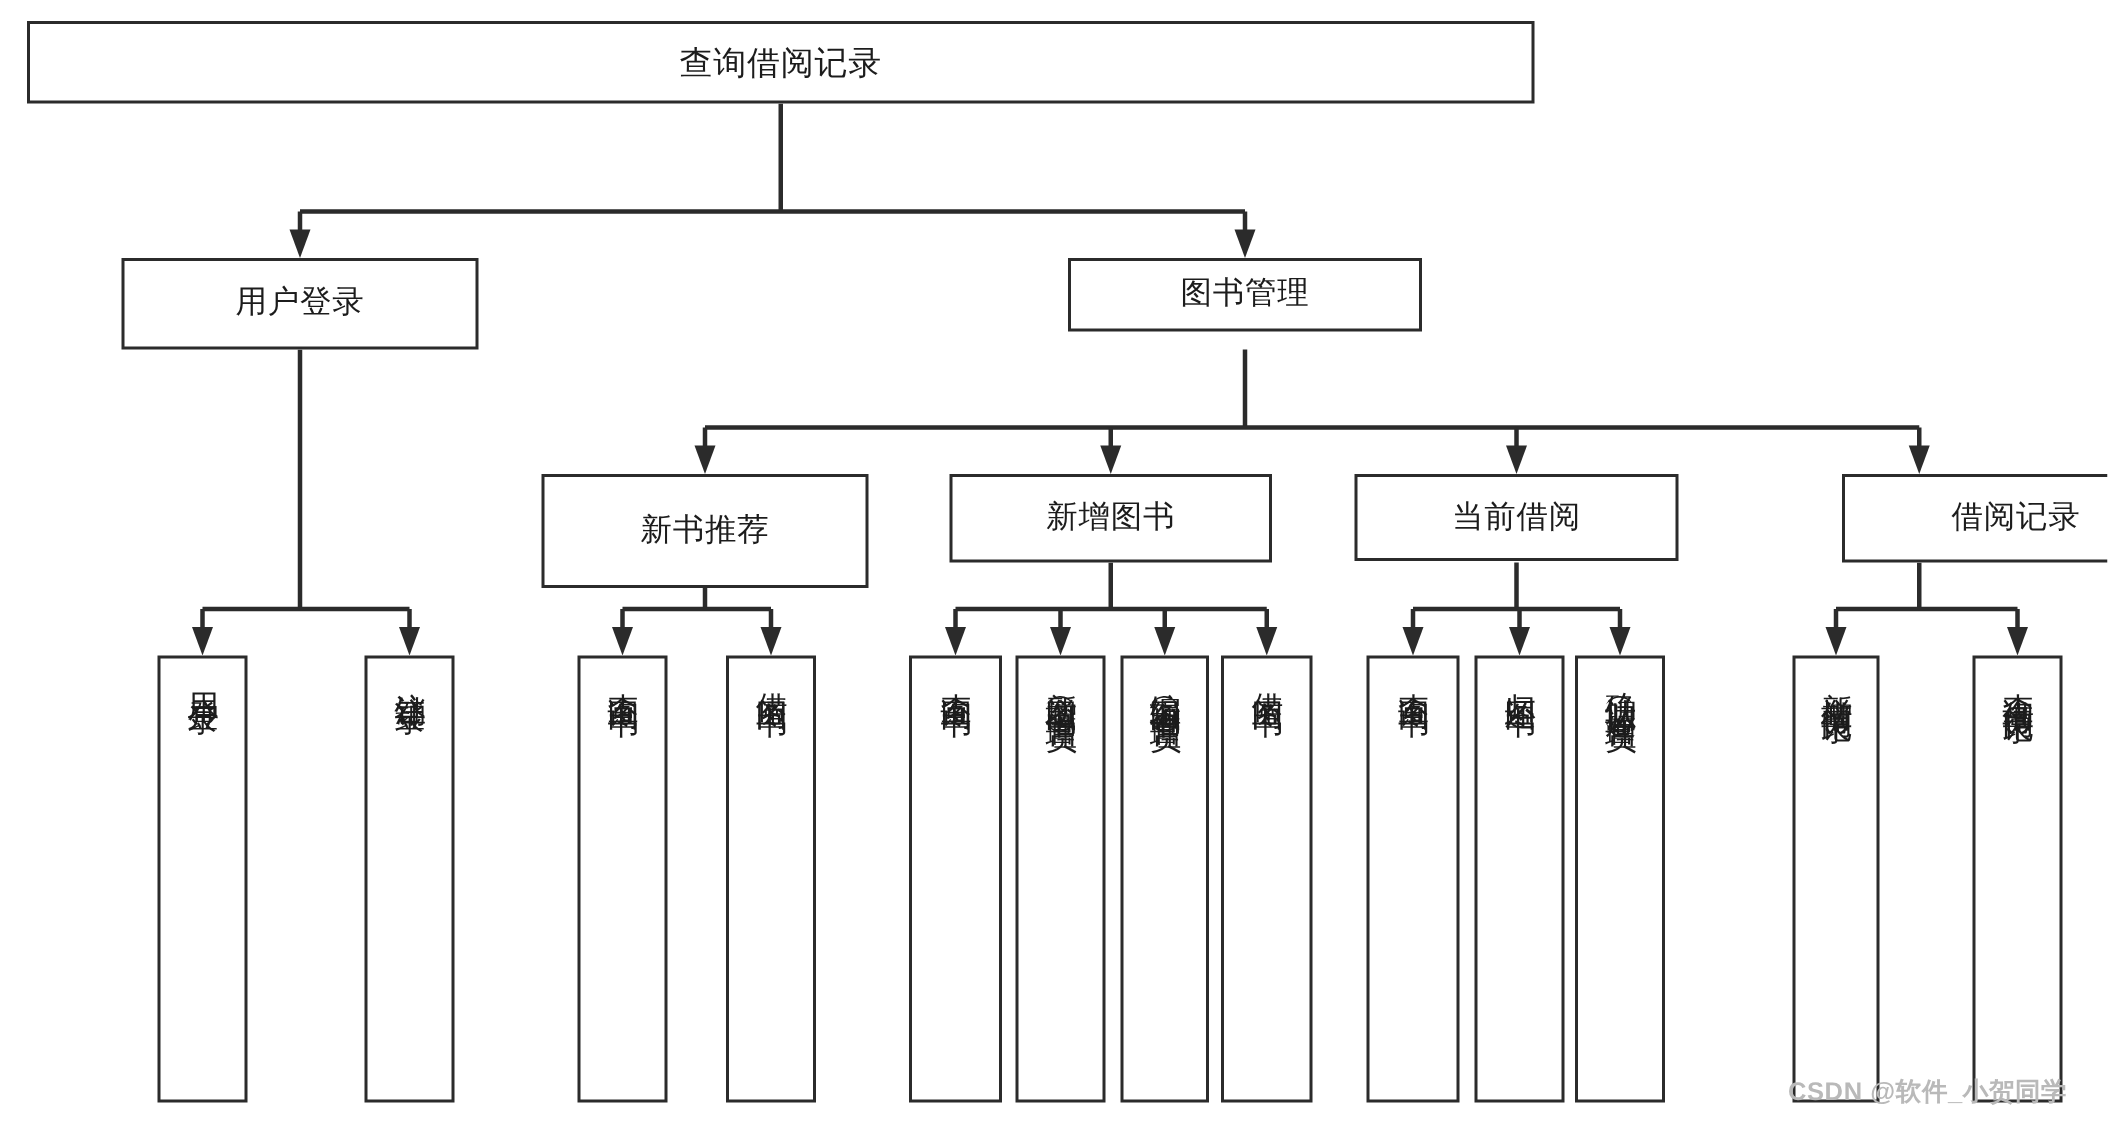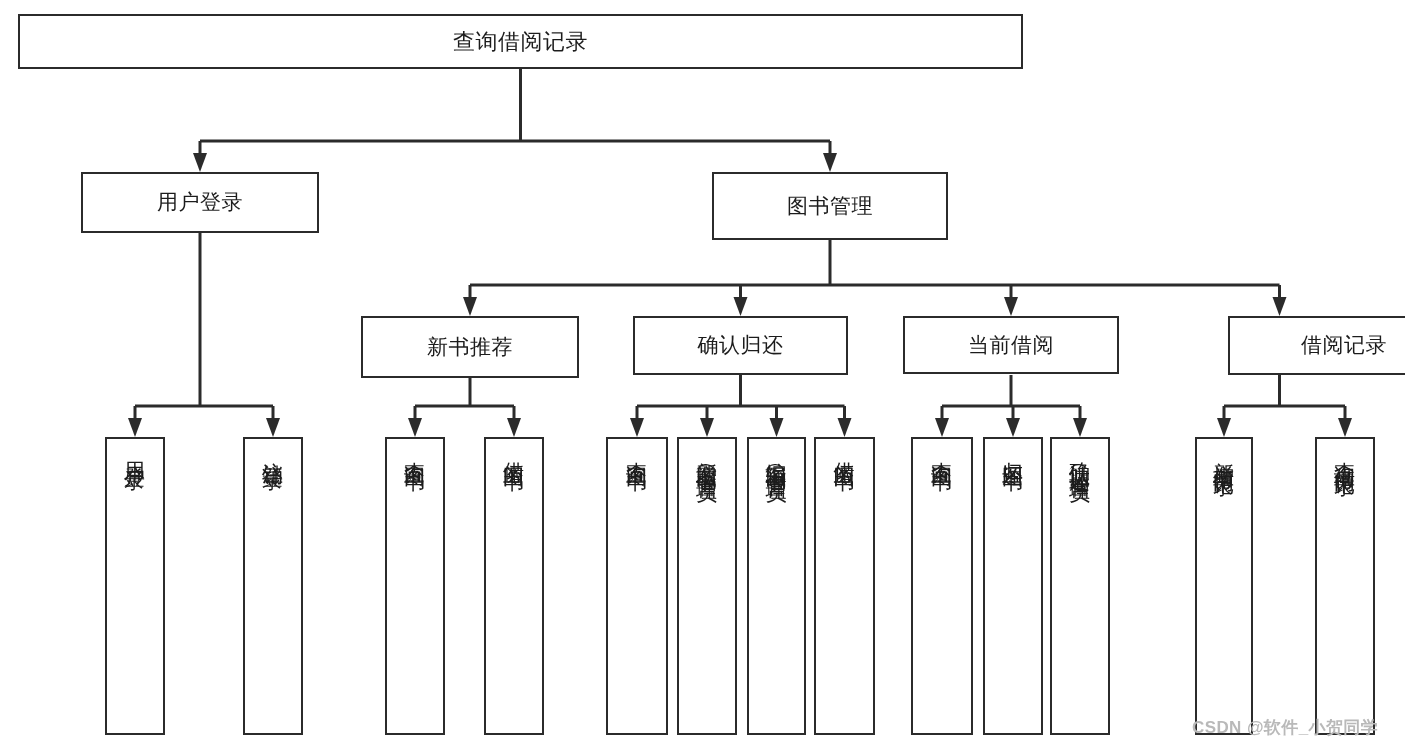--- a/index.html
+++ b/index.html
@@ -125,28 +125,28 @@
       <line x1="1345" y1="406" x2="1345" y2="425" stroke="#2b2b2b" stroke-width="3"></line>
       <polygon points="1338,418 1352,418 1345,437" fill="#2b2b2b"></polygon>
     </svg>
   <div id="nodes">
       <div class="node horizontal root" style="left: 18px; top: 14px; width: 1005px; height: 55px; border-color: rgb(43, 43, 43); color: rgb(28, 28, 28);">
         <span class="node-label">查询借阅记录</span>
       </div>
       <div class="node horizontal" style="left: 81px; top: 172px; width: 238px; height: 61px; border-color: rgb(43, 43, 43); color: rgb(28, 28, 28);">
         <span class="node-label">用户登录</span>
       </div>
-      <div class="node horizontal" style="left: 712px; top: 172px; width: 236px; height: 68px; border-color: rgb(43, 43, 43); color: rgb(28, 28, 28);">
+      <div class="node horizontal" style="left: 712px; top: 172px; width: 236px; height: 49px; border-color: rgb(43, 43, 43); color: rgb(28, 28, 28);">
         <span class="node-label">图书管理</span>
       </div>
-      <div class="node horizontal" style="left: 361px; top: 316px; width: 218px; height: 62px; border-color: rgb(43, 43, 43); color: rgb(28, 28, 28);">
+      <div class="node horizontal" style="left: 361px; top: 316px; width: 218px; height: 76px; border-color: rgb(43, 43, 43); color: rgb(28, 28, 28);">
         <span class="node-label">新书推荐</span>
       </div>
       <div class="node horizontal" style="left: 633px; top: 316px; width: 215px; height: 59px; border-color: rgb(43, 43, 43); color: rgb(28, 28, 28);">
-        <span class="node-label">确认归还</span>
+        <span class="node-label">新增图书</span>
       </div>
       <div class="node horizontal" style="left: 903px; top: 316px; width: 216px; height: 58px; border-color: rgb(43, 43, 43); color: rgb(28, 28, 28);">
         <span class="node-label">当前借阅</span>
       </div>
       <div class="node horizontal" style="left: 1228px; top: 316px; width: 232px; height: 59px; border-color: rgb(43, 43, 43); color: rgb(28, 28, 28);">
         <span class="node-label">借阅记录</span>
       </div>
       <div class="node vertical" style="left: 105px; top: 437px; width: 60px; height: 298px; border-color: rgb(43, 43, 43); color: rgb(28, 28, 28);">
         <span class="node-label">用户登录</span>
       </div>

